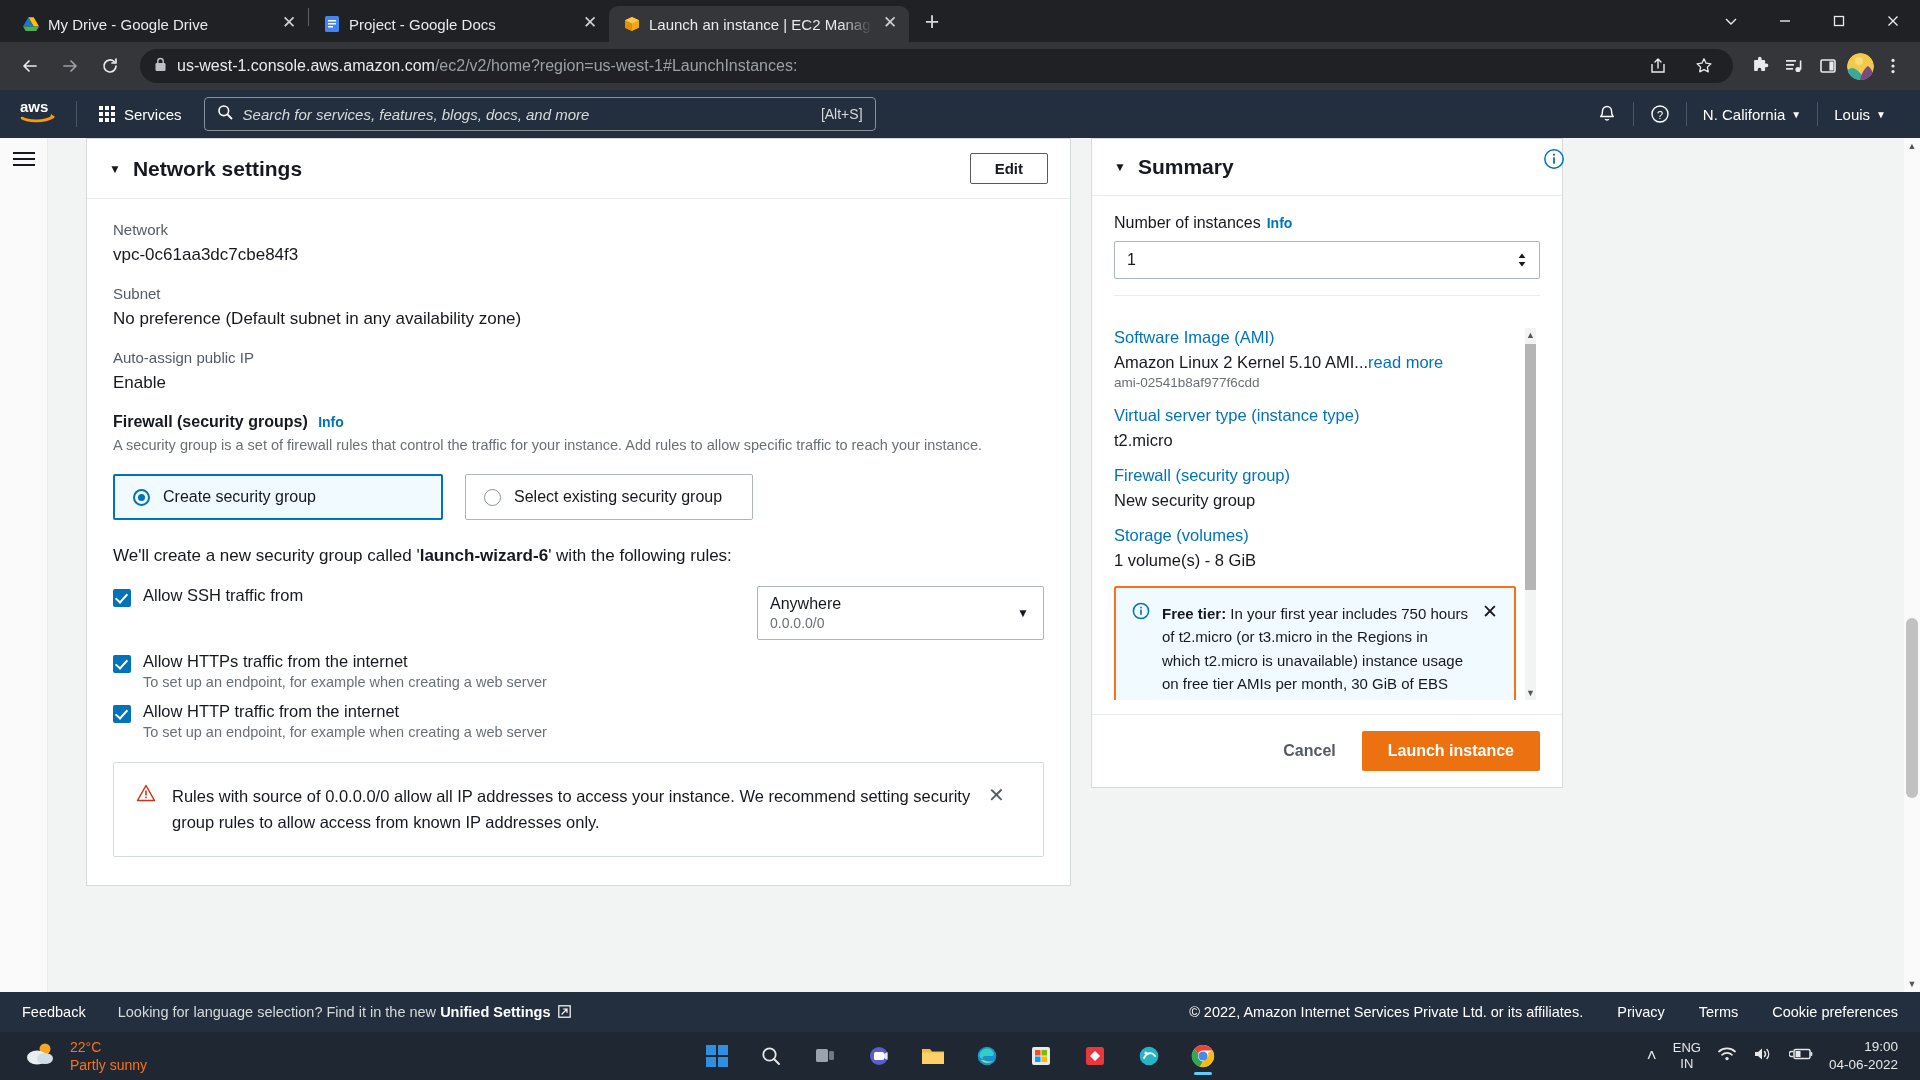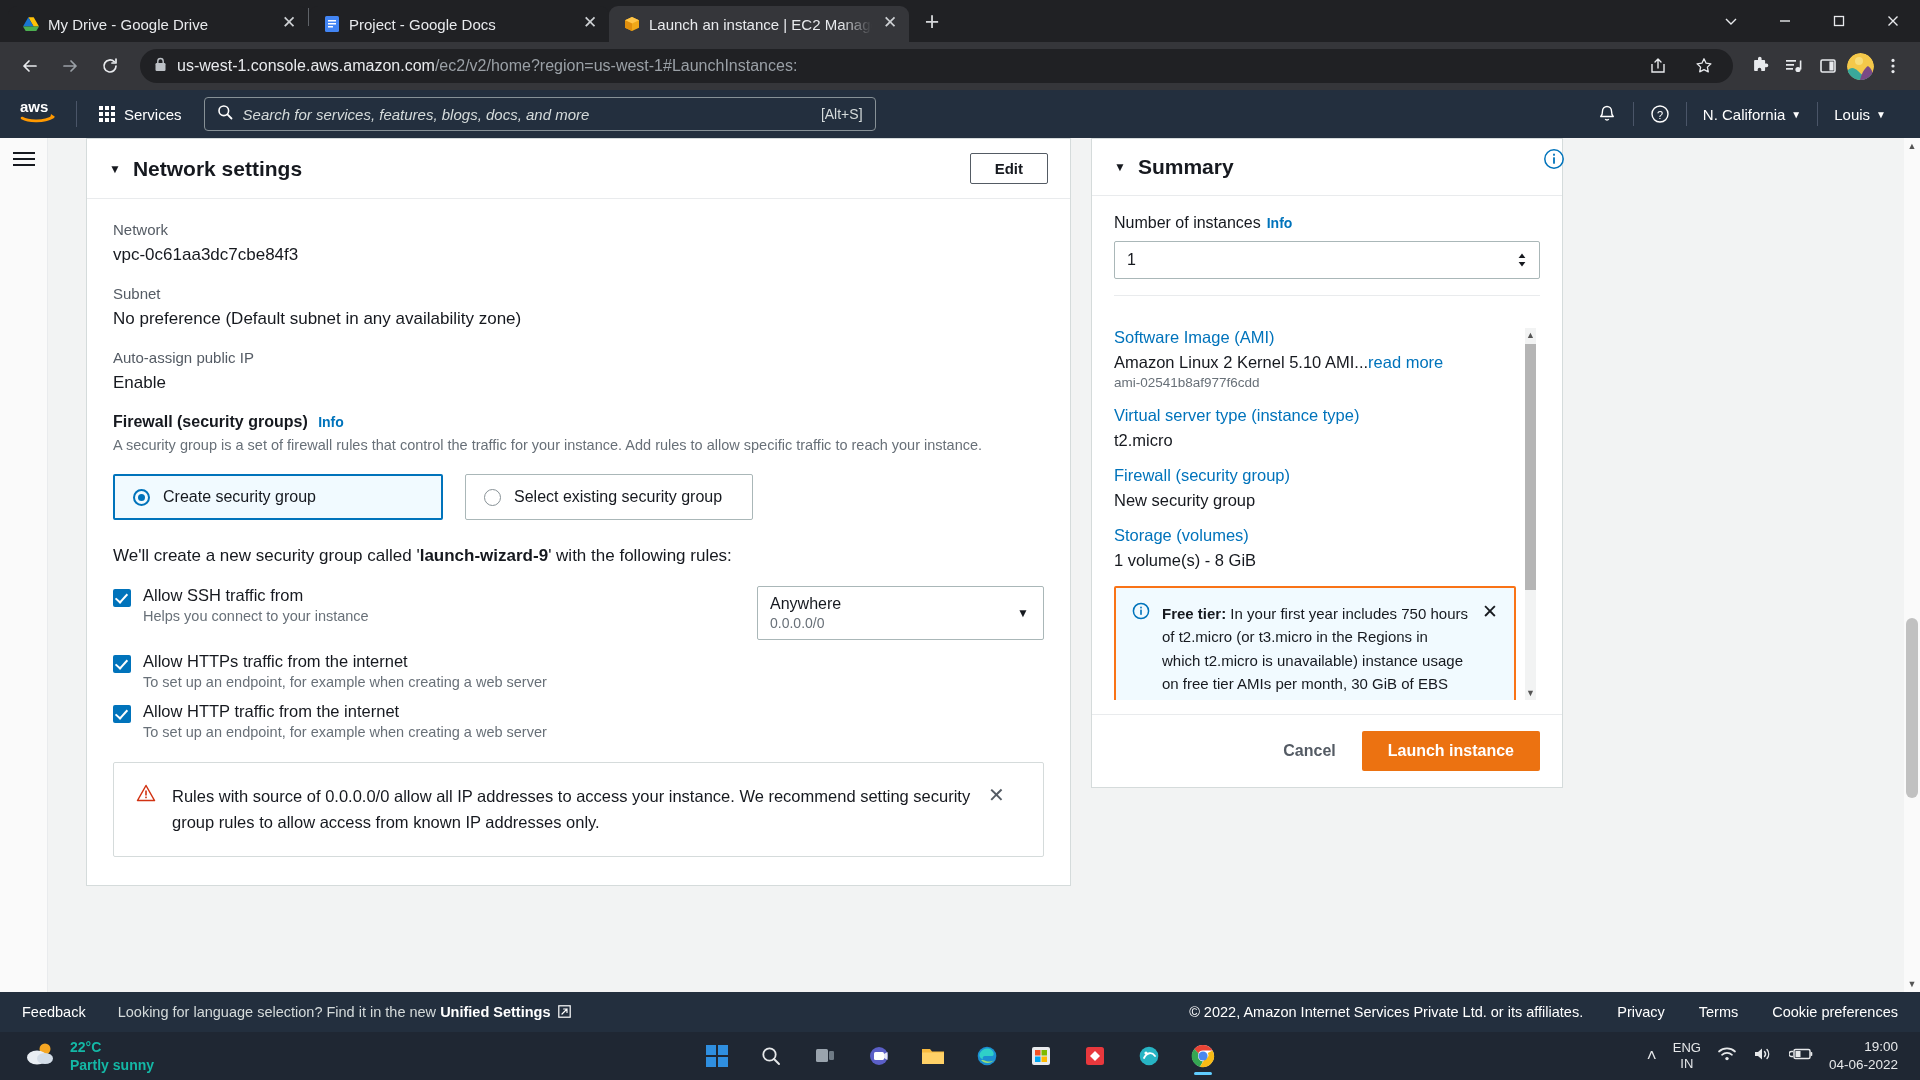--- a/index.html
+++ b/index.html
@@ -187,21 +187,21 @@
   .aws-footer .lnk { color:#fff; }
   .ft-left { display:flex; align-items:center; gap:32px; }
   .ft-right { margin-left:auto; display:flex; align-items:center; gap:34px; }
 
   
   .taskbar {
     height: 48px; flex: 0 0 48px; background: #1f2733;
     display:flex; align-items:center; padding: 0 10px; position:relative;
   }
   .weather { display:flex; align-items:center; gap:12px; padding-left: 14px; }
-  .weather .wtxt { color:#14b8a6; font-size:14px; line-height:1.3;font-weight:bold; }
+  .weather .wtxt { color:#f97316; font-size:14px; line-height:1.3; }
   .tb-center { position:absolute; left:50%; transform:translateX(-50%); display:flex; align-items:center; gap:14px; }
   .tb-app { width:40px; height:40px; display:flex; align-items:center; justify-content:center; border-radius:4px; }
   .tb-app.active { position:relative; }
   .tb-app.active::after { content:""; position:absolute; bottom:1px; left:50%; transform:translateX(-50%); width:18px; height:3px; border-radius:2px; background:#60cdff; }
   .tray { margin-left:auto; display:flex; align-items:center; gap:16px; padding-right: 12px; color:#e6e8ea; }
   .tray .lang { font-size:13px; text-align:center; line-height:1.25; }
   .tray .clock { font-size:13.5px; text-align:right; line-height:1.35; }
 </style>
 </head>
 <body>
@@ -455,29 +455,28 @@
                   <div class="radio-card sel">
                     <span class="rdot on"></span>
                     <span>Create security group</span>
                   </div>
                   <div class="radio-card unsel">
                     <span class="rdot off"></span>
                     <span>Select existing security group</span>
                   </div>
                 </div>
 
-                <div class="sg-note"><span>We'll create a new security group called '</span><b>launch-wizard-9</b><span>' with the following rules:</span></div>
+                <div class="sg-note"><span>We'll create a new security group called '</span><b>launch-wizard-6</b><span>' with the following rules:</span></div>
               </div>
 
               <div class="rules">
                 <div class="rule">
                   <span class="cb"></span>
                   <span class="rule-main">
                     <span class="rule-title">Allow SSH traffic from</span>
-                    <div class="rule-sub">Helps you connect to your instance</div>
                   </span>
                   <span class="anywhere-select">
                     <span>
                       <span class="lbl">Anywhere</span>
                       <div class="sub">0.0.0.0/0</div>
                     </span>
                     <span class="sel-caret">▼</span>
                   </span>
                 </div>
                 <div class="rule" style="margin-top:6px">

